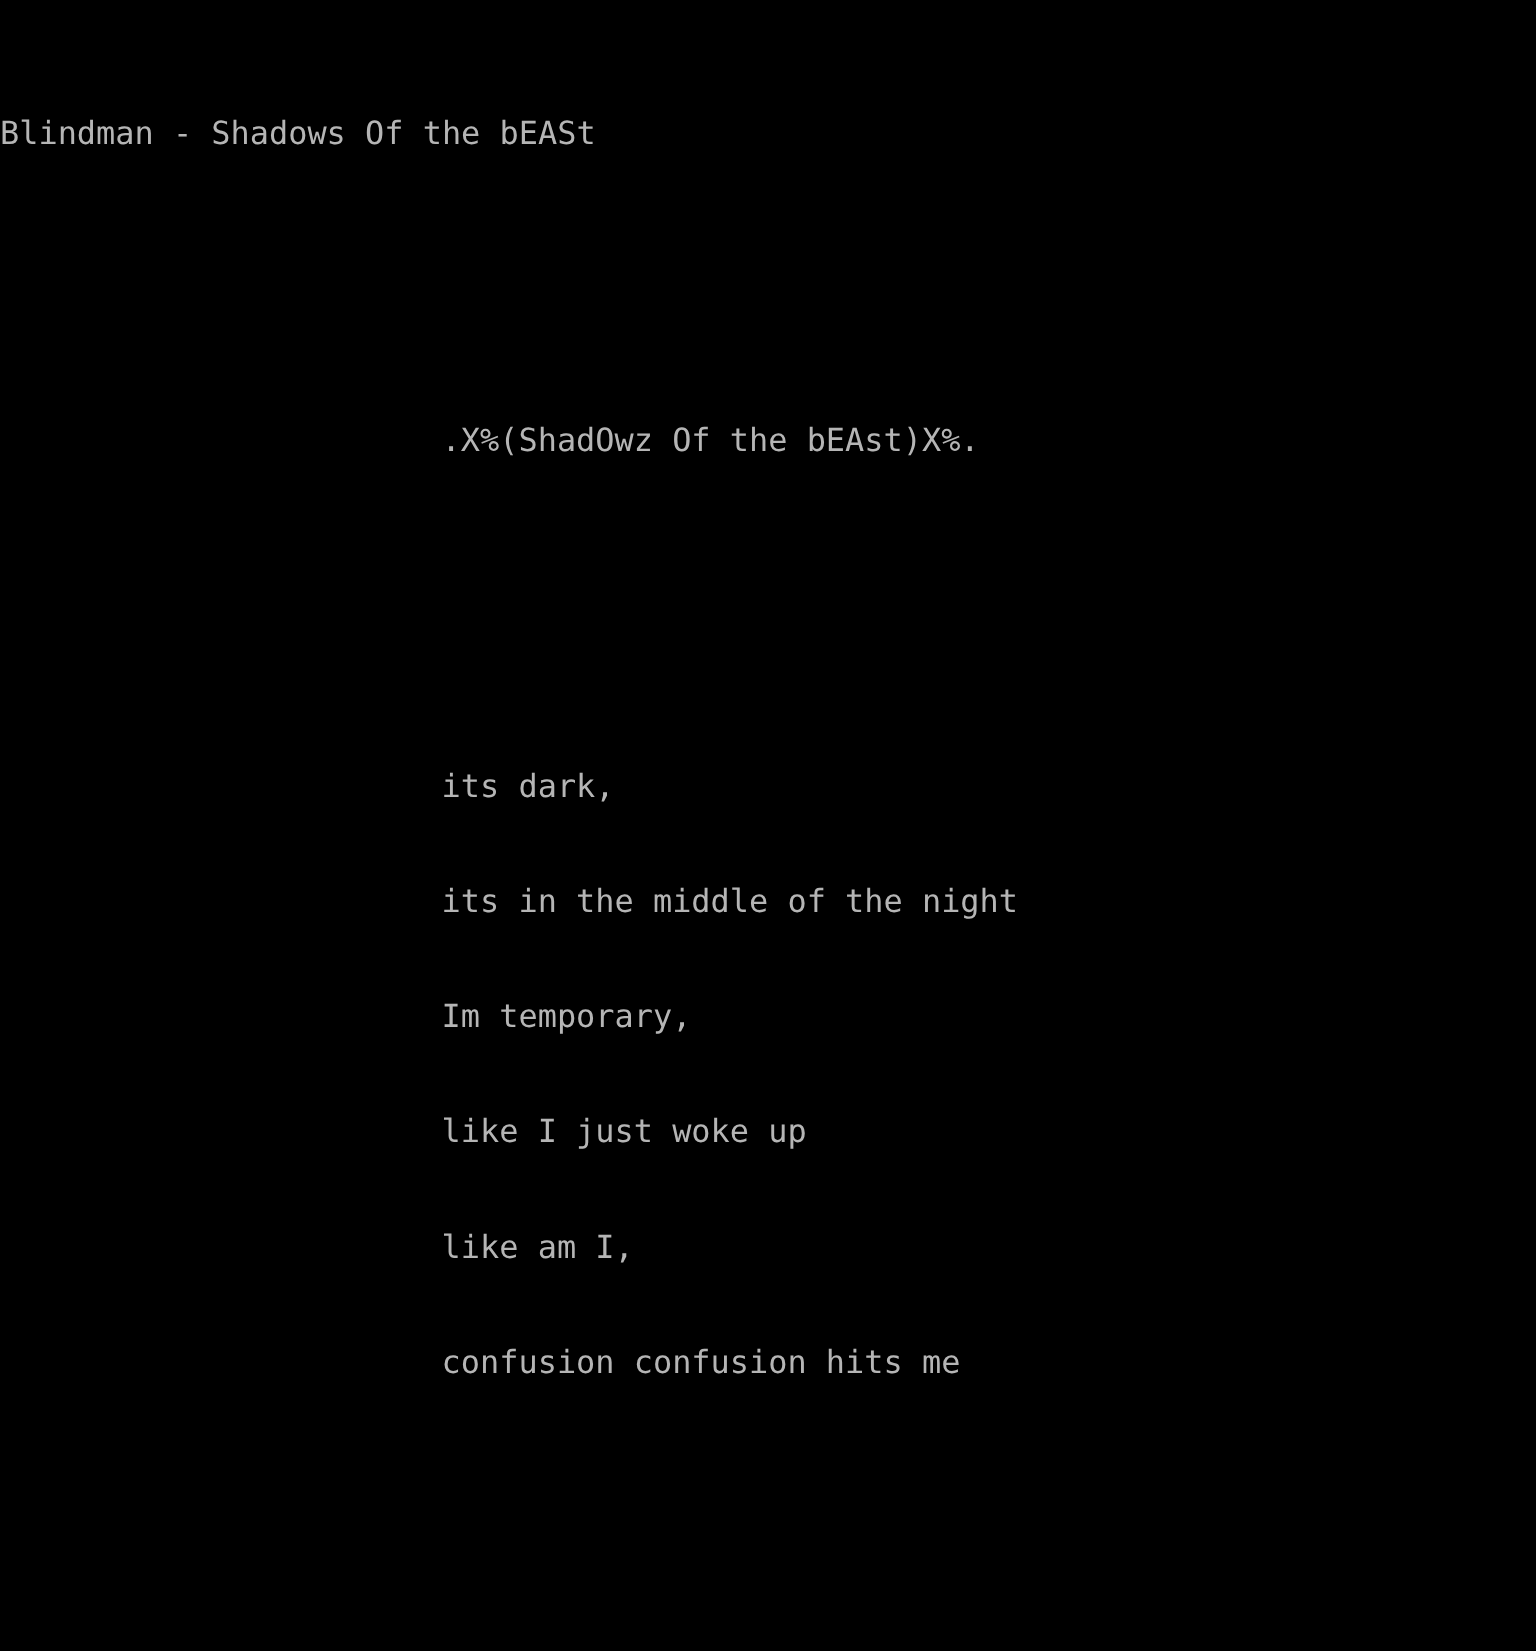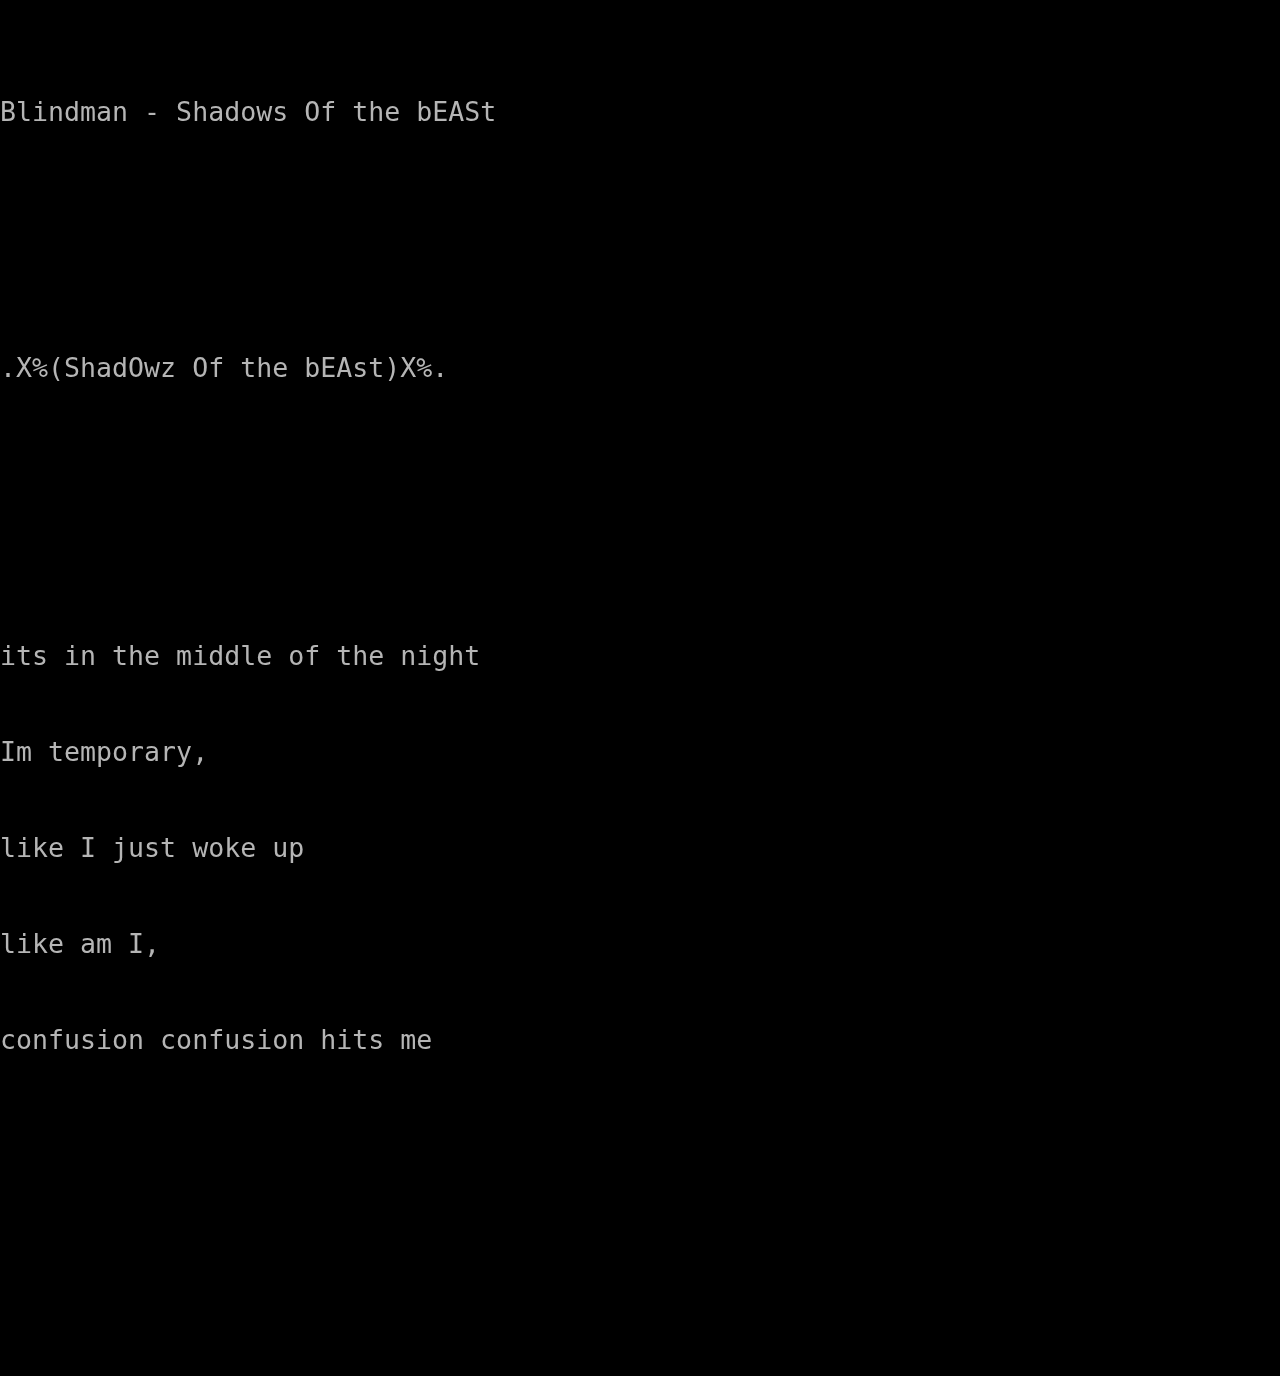--- a/index.html
+++ b/index.html
@@ -16,36 +16,37 @@
     font-family: "DejaVu Sans Mono", "Liberation Mono", monospace;
     font-size: 26.6px;
     line-height: 32px;
     color: #b5b5b5;
     white-space: pre;
   }
   .line {
     height: 32px;
     overflow: hidden;
   }
-  .ind-main { }   
+  .ind-main { padding-left: 368px; }   
 </style>
 </head>
 <body>
 
 <div class="screen">
   
   <div class="line">Blindman - Shadows Of the bEASt</div>
   
   <div class="line"></div>
   
   <div class="line ind-main">.X%(ShadOwz Of the bEAst)X%.</div>
   
   <div class="line"></div>
 
   
+  <div class="line ind-main">its dark,</div>
   <div class="line ind-main">its in the middle of the night</div>
   <div class="line ind-main">Im temporary,</div>
   <div class="line ind-main">like I just woke up</div>
   <div class="line ind-main">like am I,</div>
   <div class="line ind-main">confusion confusion hits me</div>
   
   
   
   
   

